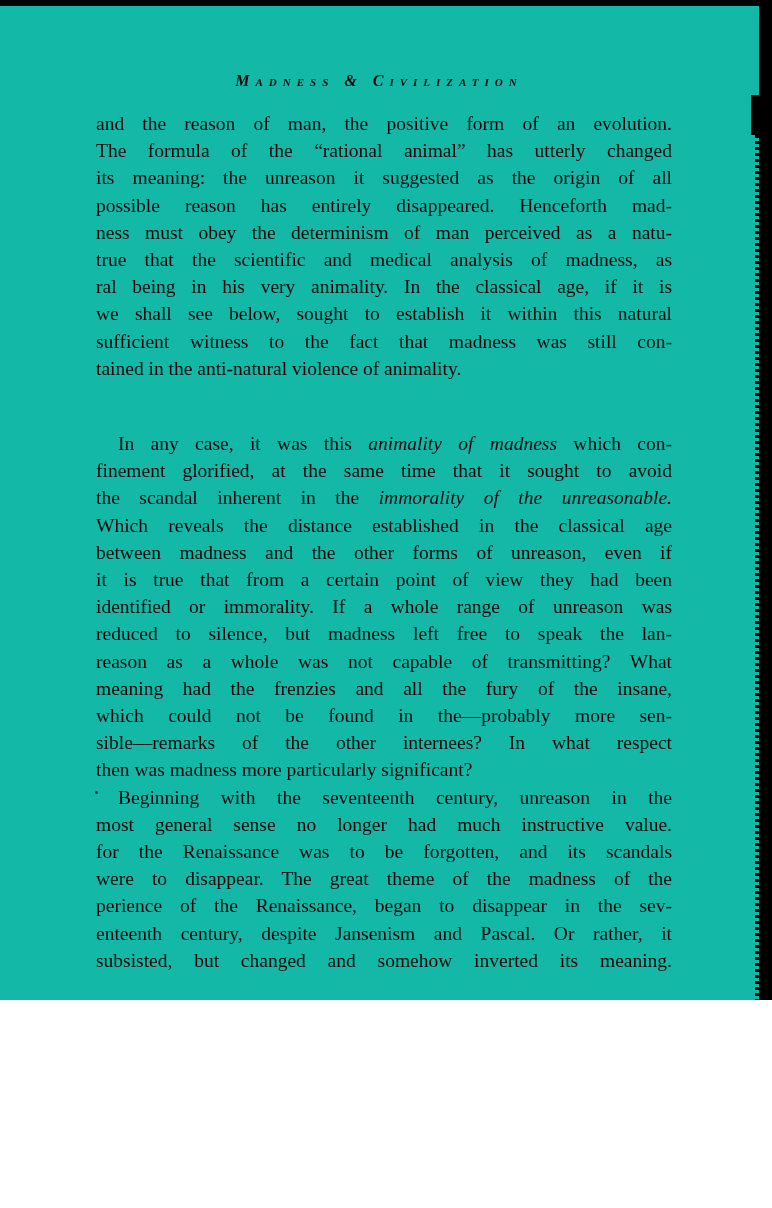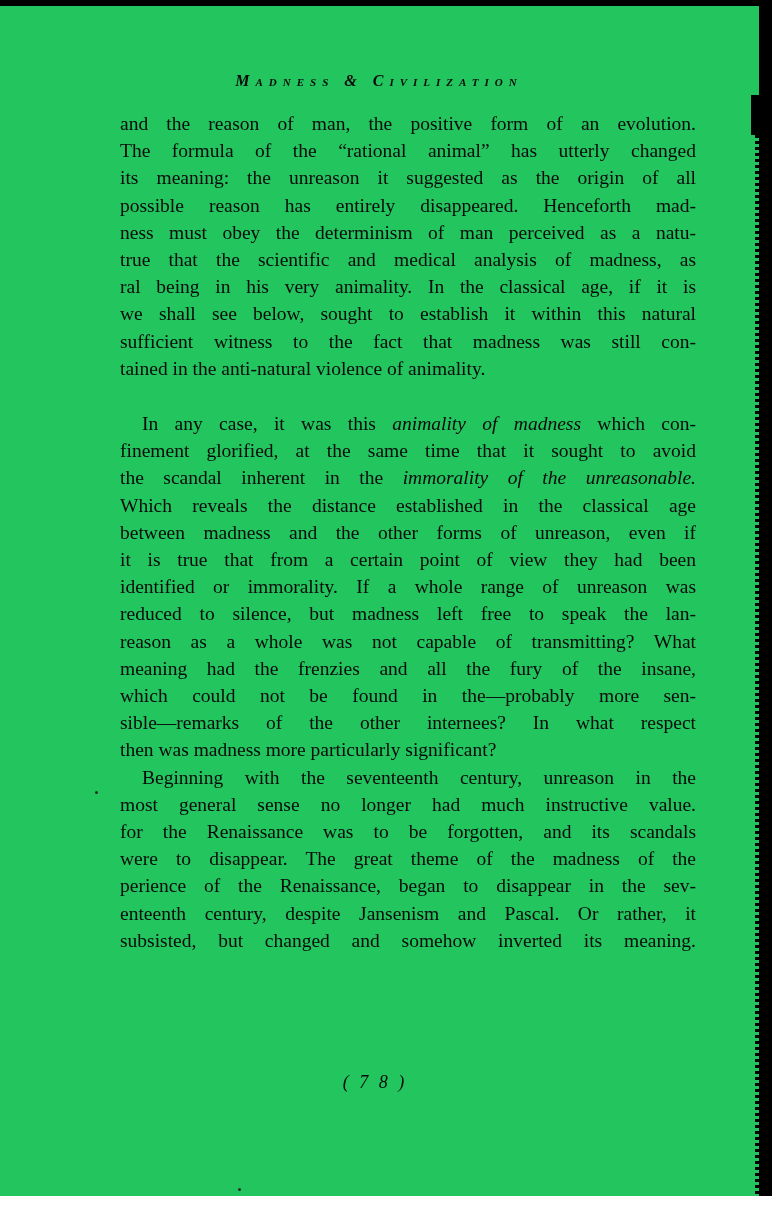--- a/index.html
+++ b/index.html
@@ -3,22 +3,22 @@
 <meta charset="utf-8">
 <style>
   html, body {
     margin: 0;
     padding: 0;
     background: #ffffff;
   }
   .scan {
     position: relative;
     width: 772px;
-    height: 1196px;
-    background: #22c55e;
+    height: 1000px;
+    background: #14b8a6;
     overflow: hidden;
     font-family: "Liberation Serif", serif;
     color: #0a0a0a;
   }
   
   .band-top {
     position: absolute;
     top: 0; left: 0; right: 0;
     height: 6px;
     background: #000;
@@ -63,28 +63,28 @@
     font-style: italic;
     font-weight: bold;
     font-size: 16px;
     letter-spacing: 6px;
     color: #0a0a0a;
   }
 
   
   .text-block {
     position: absolute;
-    left: 120px;
+    left: 96px;
     top: 110px;
     width: 576px;
     font-size: 19.5px;
     line-height: 27.2px;
   }
   .paragraph { margin: 0; }
-  .paragraph.space-before { margin-top: 28px; }
+  .paragraph.space-before { margin-top: 48px; }
   .line {
     text-align: justify;
     text-align-last: justify;
     white-space: normal;
   }
   .line.no-stretch { text-align-last: left; }
   .line.indent { text-indent: 22px; }
   .italic { font-style: italic; }
 
   

